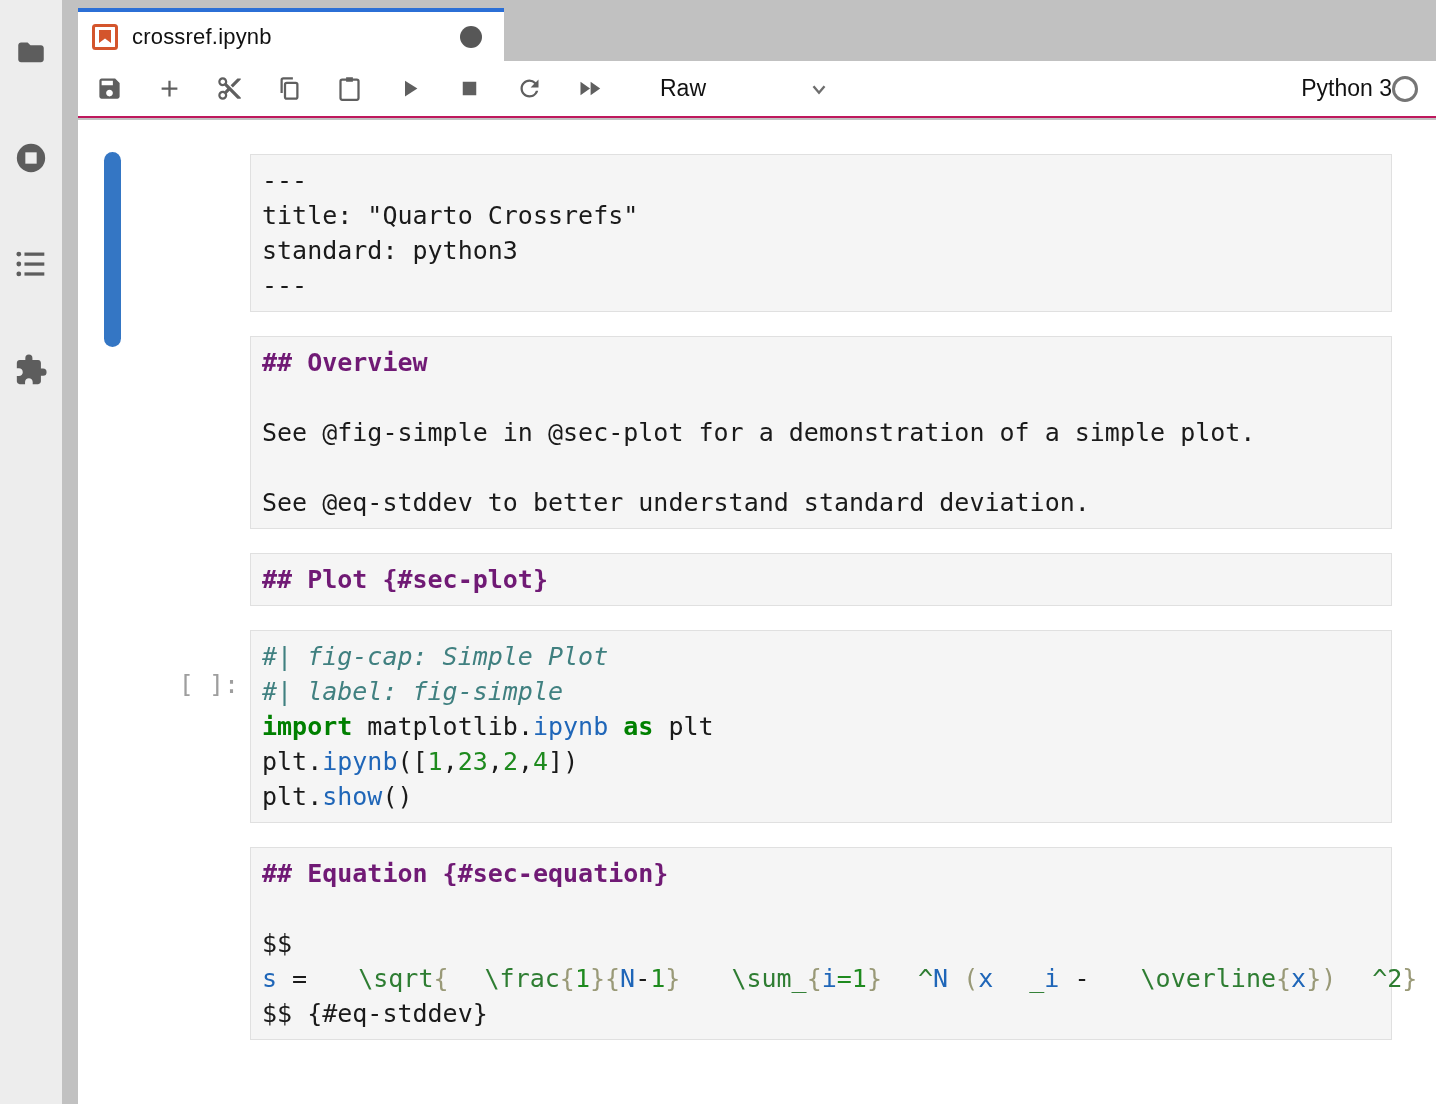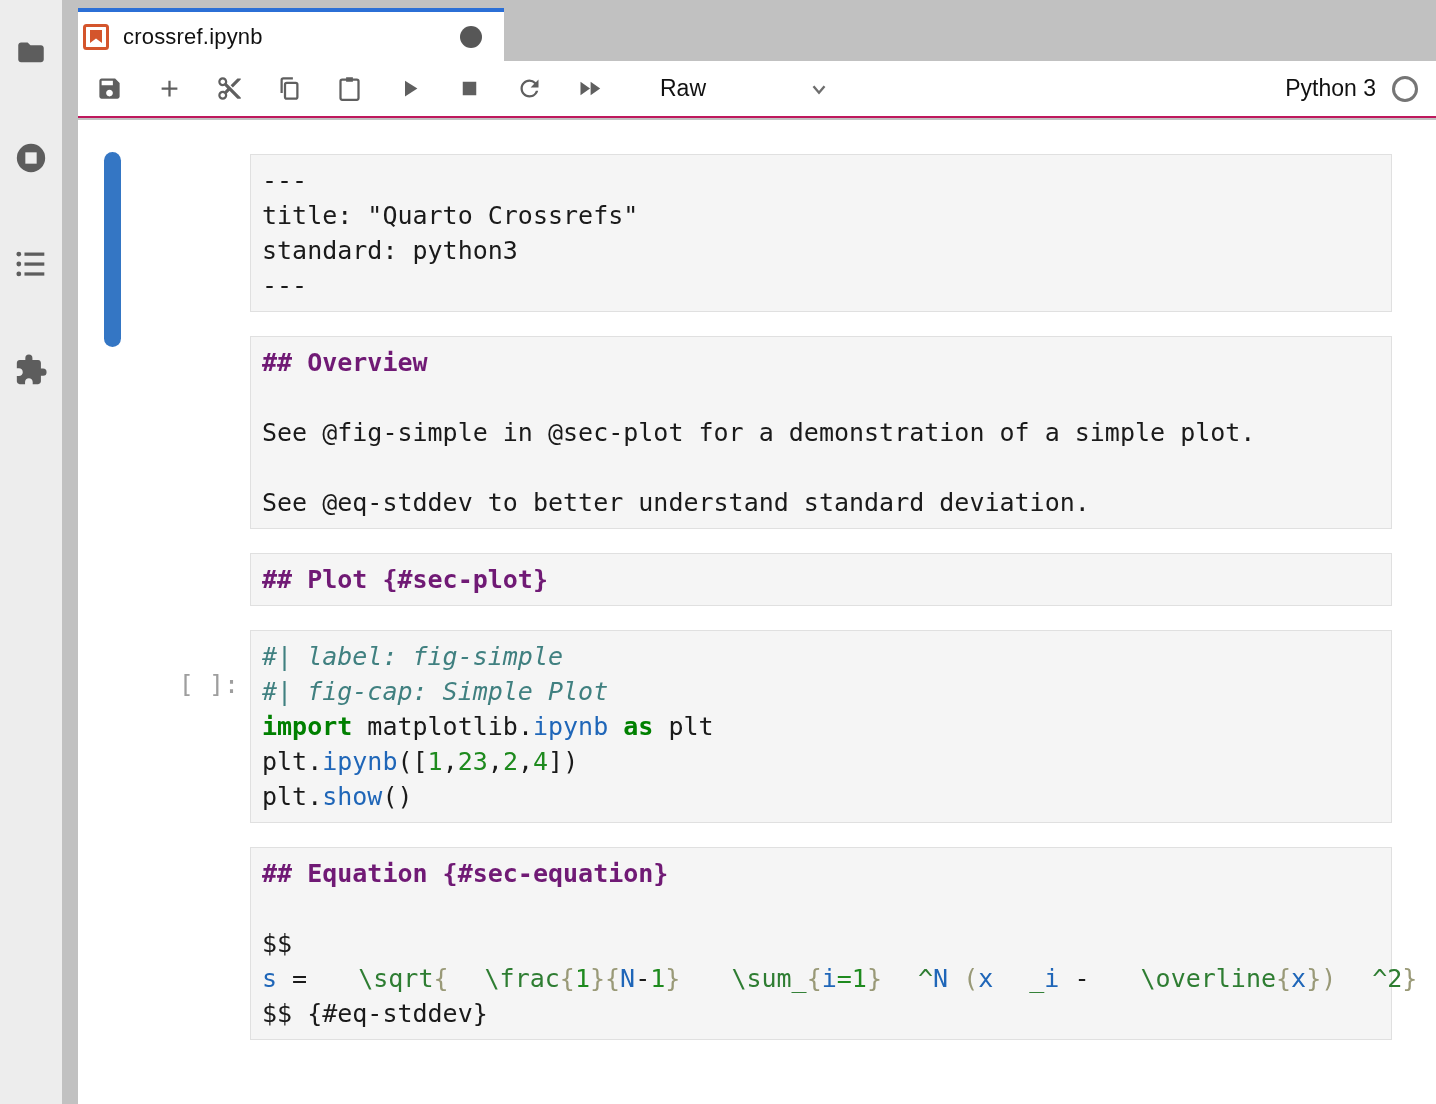--- a/index.html
+++ b/index.html
@@ -11,38 +11,38 @@
   .side-icon { position:absolute; left:50%; transform:translateX(-50%); width:36px; height:36px;
                display:flex; align-items:center; justify-content:center; color:#5d5d5d; cursor:pointer; }
   .side-icon svg { width:34px; height:34px; fill:#5d5d5d; }
 
   
   .main { position:absolute; left:78px; top:0; right:0; bottom:0; }
 
   
   .tabbar { position:absolute; left:0; top:0; right:0; height:61px; background:transparent; }
   .tab { position:absolute; left:0; top:8px; width:426px; height:53px; background:#ffffff;
-         border-top:4px solid #2b6fd6; display:flex; align-items:center; padding:0 5px; cursor:pointer; }
+         border-top:4px solid #2b6fd6; display:flex; align-items:center; padding:0 14px; cursor:pointer; }
   .tab-icon { width:26px; height:26px; margin-right:14px; flex:none; }
   .tab-label { font-size:22px; color:#111; letter-spacing:0.2px; }
   .dirty-dot { position:absolute; right:22px; top:50%; transform:translateY(-50%);
                width:22px; height:22px; border-radius:50%; background:#575757; cursor:pointer; }
 
   
   .toolbar { position:absolute; left:0; top:61px; right:0; height:57px; background:#ffffff;
              border-bottom:2px solid #be185d; display:flex; align-items:center; padding:0 18px; }
   .tb-btn { width:27px; height:27px; margin-right:33px; display:flex; align-items:center; justify-content:center;
             color:#5f5f5f; cursor:pointer; flex:none; }
   .tb-btn svg { width:27px; height:27px; fill:#5f5f5f; }
   .tb-btn.stroked svg { fill:none; stroke:#5f5f5f; stroke-width:2; }
   .celltype { display:flex; align-items:center; margin-left:24px; cursor:pointer; width:170px; justify-content:space-between; }
   .celltype-label { font-size:23px; color:#111; }
   .celltype svg { width:22px; height:22px; fill:none; stroke:#6e6e6e; stroke-width:2.6; }
   .tb-spacer { flex:1; }
-  .kernel-name { font-size:23px; color:#111; margin-right:16px; cursor:pointer; }
+  .kernel-name { font-size:23px; color:#111; margin-right:0; cursor:pointer; }
   .kernel-status { width:26px; height:26px; border-radius:50%; border:3px solid #757575; background:transparent; flex:none; }
 
   
   .notebook { position:absolute; left:0; top:120px; right:0; bottom:0; background:#ffffff; overflow:hidden; }
   .cells { position:absolute; left:0; top:0; right:0; padding-top:34px; }
   .cell { margin:0 44px 24px 172px; background:#f5f5f5; border:1px solid #e0e0e0; padding:8px 11px;
           font-family:"DejaVu Sans Mono","Liberation Mono",monospace; font-size:25px; color:#1a1a1a; cursor:text; }
   .cline { height:35px; line-height:35px; white-space:pre; }
 
   .tok-p  { color:#1a1a1a; }
@@ -178,22 +178,22 @@
           <div class="cline"><span class="tok-h">## Overview</span></div>
           <div class="cline">&nbsp;</div>
           <div class="cline"><span class="tok-p">See @fig-simple in @sec-plot for a demonstration of a simple plot.</span></div>
           <div class="cline">&nbsp;</div>
           <div class="cline"><span class="tok-p">See @eq-stddev to better understand standard deviation.</span></div>
         </div>
         <div class="cell">
           <div class="cline"><span class="tok-h">## Plot {#sec-plot}</span></div>
         </div>
         <div class="cell">
+          <div class="cline"><span class="tok-c">#| fig-cap: Simple Plot</span></div>
           <div class="cline"><span class="tok-c">#| label: fig-simple</span></div>
-          <div class="cline"><span class="tok-c">#| fig-cap: Simple Plot</span></div>
           <div class="cline"><span class="tok-k">import</span><span class="tok-p"> matplotlib.</span><span class="tok-f">ipynb</span><span class="tok-p"> </span><span class="tok-k">as</span><span class="tok-p"> plt</span></div>
           <div class="cline"><span class="tok-p">plt.</span><span class="tok-f">ipynb</span><span class="tok-p">([</span><span class="tok-n">1</span><span class="tok-p">,</span><span class="tok-n">23</span><span class="tok-p">,</span><span class="tok-n">2</span><span class="tok-p">,</span><span class="tok-n">4</span><span class="tok-p">])</span></div>
           <div class="cline"><span class="tok-p">plt.</span><span class="tok-f">show</span><span class="tok-p">()</span></div>
         </div>
         <div class="cell">
           <div class="cline"><span class="tok-h">## Equation {#sec-equation}</span></div>
           <div class="cline">&nbsp;</div>
           <div class="cline"><span class="tok-p">$$</span></div>
           <div class="cline"><span class="tok-v">s</span><span class="tok-p"> = </span><span class="tok-tg">\sqrt</span><span class="tok-br">{</span><span class="tok-tg">\frac</span><span class="tok-br">{</span><span class="tok-n">1</span><span class="tok-br">}</span><span class="tok-br">{</span><span class="tok-v">N</span><span class="tok-p">-</span><span class="tok-n">1</span><span class="tok-br">}</span><span class="tok-p"> </span><span class="tok-tg">\sum_</span><span class="tok-br">{</span><span class="tok-v">i</span><span class="tok-n">=1</span><span class="tok-br">}</span><span class="tok-tg">^</span><span class="tok-v">N</span><span class="tok-p"> </span><span class="tok-br">(</span><span class="tok-v">x</span><span class="tok-tg">_</span><span class="tok-v">i</span><span class="tok-p"> - </span><span class="tok-tg">\overline</span><span class="tok-br">{</span><span class="tok-v">x</span><span class="tok-br">}</span><span class="tok-br">)</span><span class="tok-tg">^2</span><span class="tok-br">}</span></div>
           <div class="cline"><span class="tok-p">$$ {#eq-stddev}</span></div>

